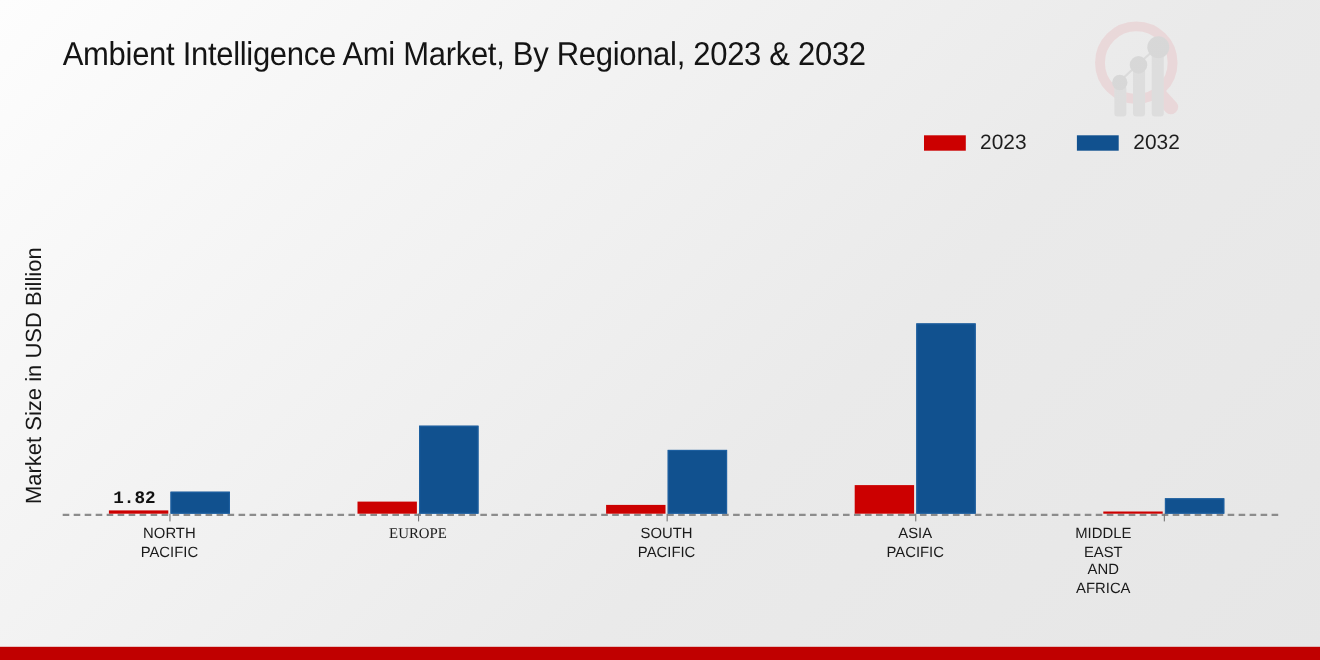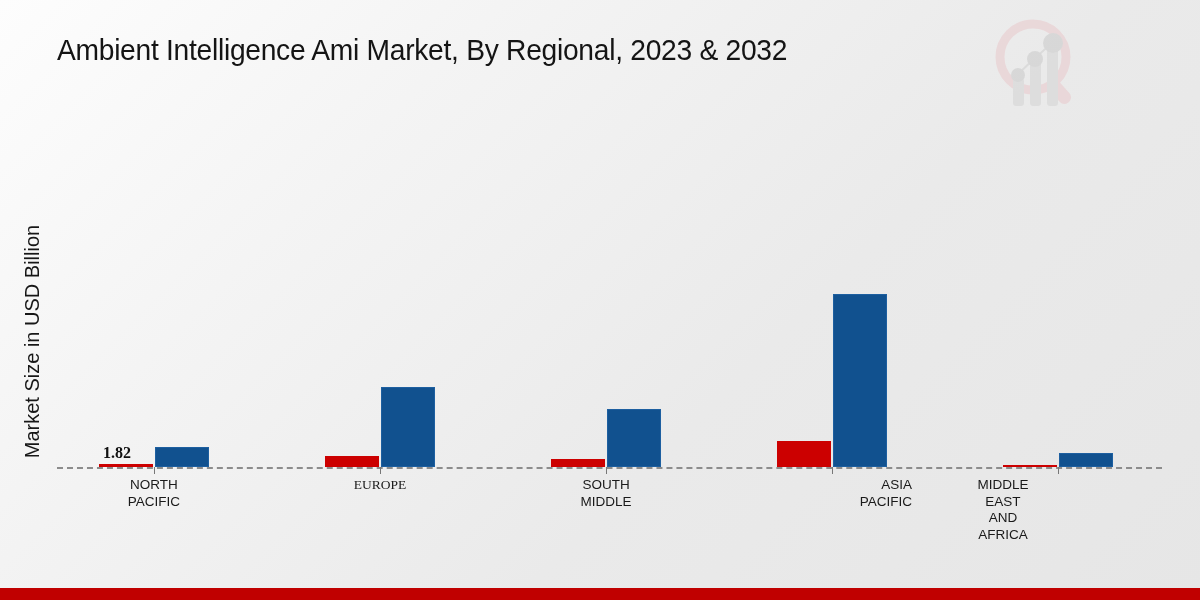--- a/index.html
+++ b/index.html
@@ -77,21 +77,21 @@
   .cat{
     position:absolute;top:317px;
     text-align:center;
     font-family:"Liberation Sans", sans-serif;
     font-size:13.5px;color:#1a1a1a;line-height:16.5px;
     white-space:pre-line;
   }
 
   .dlabel{
     position:absolute;
-    font-family:Liberation Serif, serif;
+    font-family:Liberation Mono, monospace;
     font-size:16px;font-weight:bold;color:#111;
     white-space:nowrap;
   }
 
   
   #stripe{
     position:absolute;left:0;bottom:0;width:1200px;height:12px;
     background:#c00000;
   }
 </style>
@@ -108,20 +108,30 @@
     <rect x="62" y="36" width="11" height="58" rx="3" fill="#d4d4d4"></rect>
     <line x1="33" y1="62" x2="50" y2="46" stroke="#cfcfcf" stroke-width="2"></line>
     <line x1="50" y1="46" x2="67" y2="31" stroke="#cfcfcf" stroke-width="2"></line>
     <circle cx="33" cy="63" r="7" fill="#c9c9c9"></circle>
     <circle cx="50" cy="47" r="8" fill="#c9c9c9"></circle>
     <circle cx="68" cy="31" r="10" fill="#c9c9c9"></circle>
   </svg>
 
   <div id="title">Ambient Intelligence Ami Market, By Regional, 2023 &amp; 2032</div>
 
+  <div id="legend">
+    <div class="lg-item">
+      <span class="lg-swatch" style="background:#cc0000"></span>
+      <span class="lg-label">2023</span>
+    </div>
+    <div class="lg-item">
+      <span class="lg-swatch" style="background:#11518f"></span>
+      <span class="lg-label">2032</span>
+    </div>
+  </div>
 
   <div id="ylabel">Market Size in USD Billion</div>
 
   <div id="plot">
     <div id="baseline"></div>
     <div id="bars">
         <div class="group" style="left: 42px; width: 110px;">
           <span class="bar y2023" style="width: 54px; height: 3px;"></span>
           <span class="bar y2032" style="width: 54px; height: 20px;"></span>
         </div>
@@ -147,22 +157,22 @@
         <div class="tick" style="left: 323px;"></div>
         <div class="tick" style="left: 549px;"></div>
         <div class="tick" style="left: 775px;"></div>
         <div class="tick" style="left: 1001px;"></div>
       </div>
     <div id="cats">
         <div class="cat" style="left: 17px; width: 160px;">NORTH
 PACIFIC</div>
         <div class="cat" style="left: 243px; width: 160px; font-family: Liberation Serif, serif;">EUROPE</div>
         <div class="cat" style="left: 469px; width: 160px;">SOUTH
-MIDDLE</div>
-        <div class="cat" style="left: 695px; width: 160px; text-align: right;">ASIA
+PACIFIC</div>
+        <div class="cat" style="left: 695px; width: 160px;">ASIA
 PACIFIC</div>
         <div class="cat" style="left: 866px; width: 160px;">MIDDLE
 EAST
 AND
 AFRICA</div>
       </div>
     <div id="dlabels">
         <div class="dlabel" style="left: 46px; top: 284px;">1.82</div>
       </div>
   </div>

